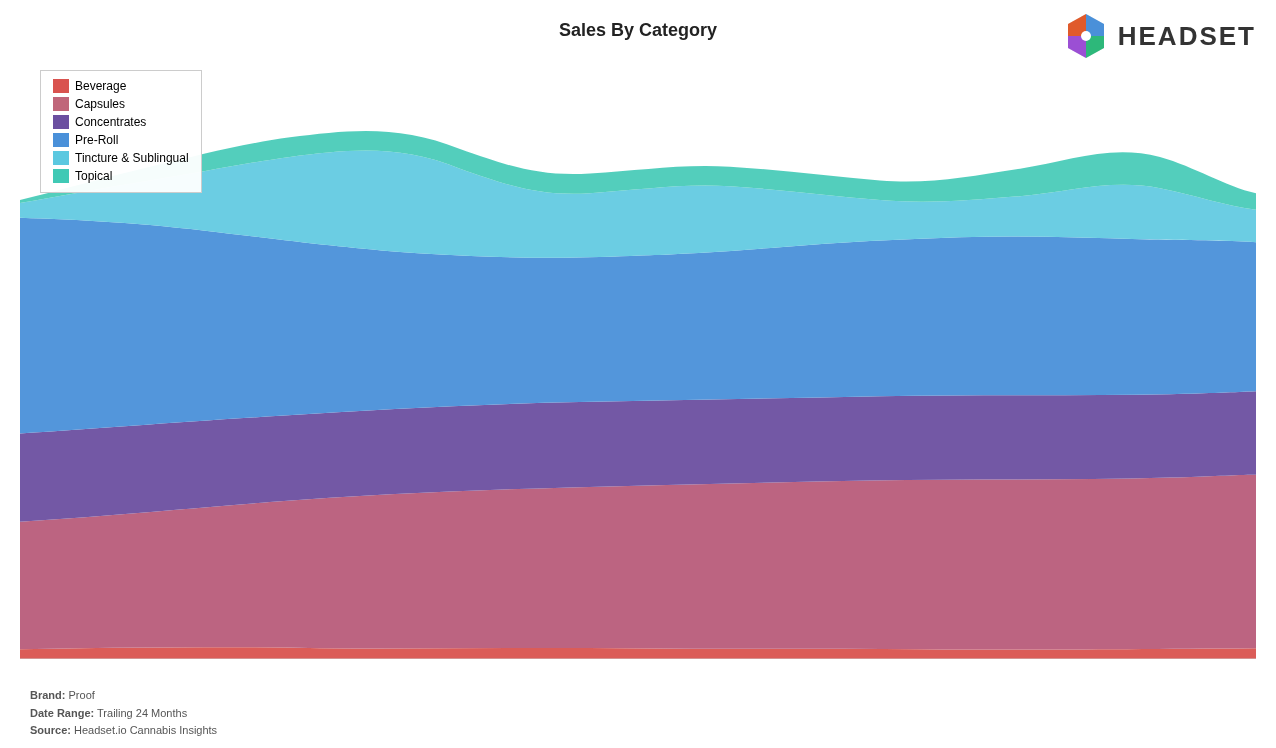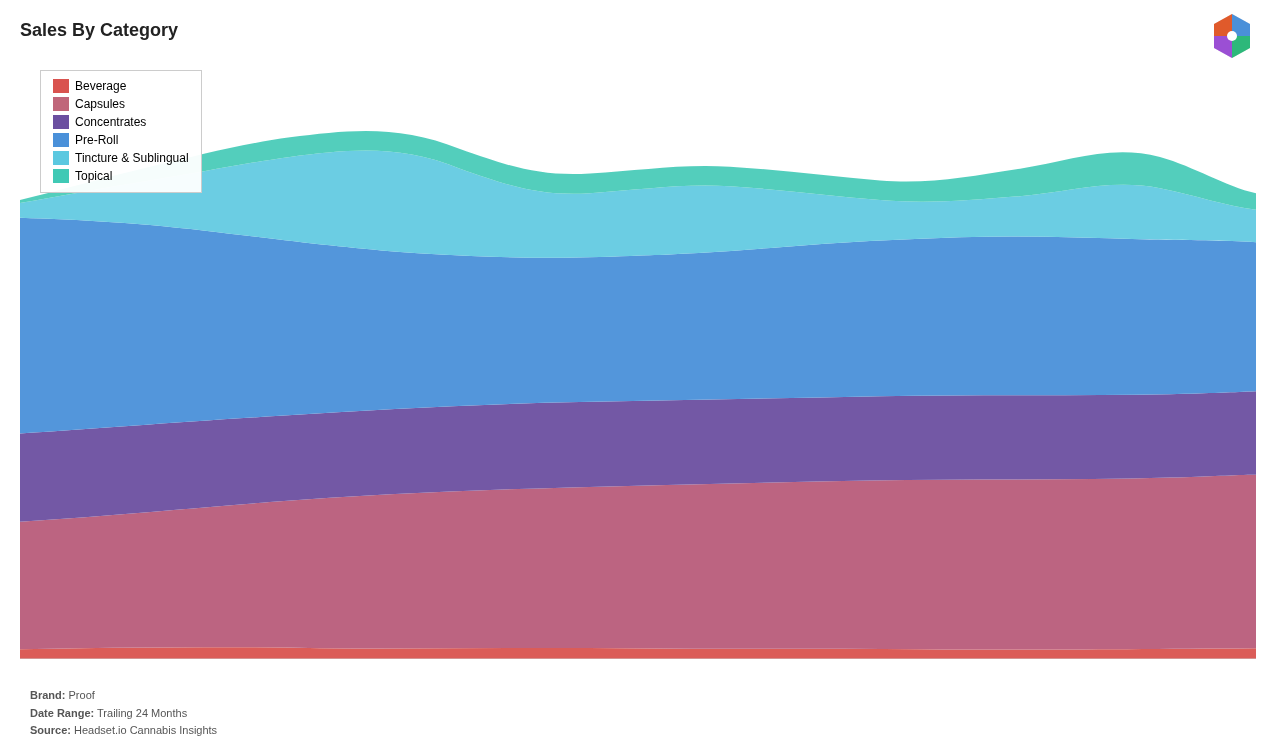--- a/index.html
+++ b/index.html
@@ -10,20 +10,21 @@
       font-family: Arial, sans-serif;
       overflow: hidden;
     }
     .chart-container {
       width: 1276px;
       height: 748px;
       position: relative;
       padding: 20px 20px 80px 20px;
     }
     .chart-title {
+      text-align: center;
       font-size: 18px;
       font-weight: bold;
       color: #222;
       margin-bottom: 10px;
     }
     .logo-area {
       position: absolute;
       top: 12px;
       right: 20px;
       display: flex;
@@ -94,20 +95,21 @@
       <rect x="6" y="2" width="18" height="22" fill="#e05a2b" clip-path="url(#hex-clip)"></rect>
 
       <rect x="24" y="2" width="18" height="22" fill="#4a90d9" clip-path="url(#hex-clip)"></rect>
 
       <rect x="6" y="24" width="18" height="22" fill="#9b4fd4" clip-path="url(#hex-clip)"></rect>
 
       <rect x="24" y="24" width="18" height="22" fill="#2db87a" clip-path="url(#hex-clip)"></rect>
 
       <circle cx="24" cy="24" r="5" fill="white"></circle>
     </svg>
+    <span class="logo-text">HEADSET</span>
   </div>
 
   
   <div class="chart-title">Sales By Category</div>
 
   
   <div class="legend">
     <div class="legend-item">
       <span class="legend-color" style="background:#d9534f;"></span>
       <span>Beverage</span>

